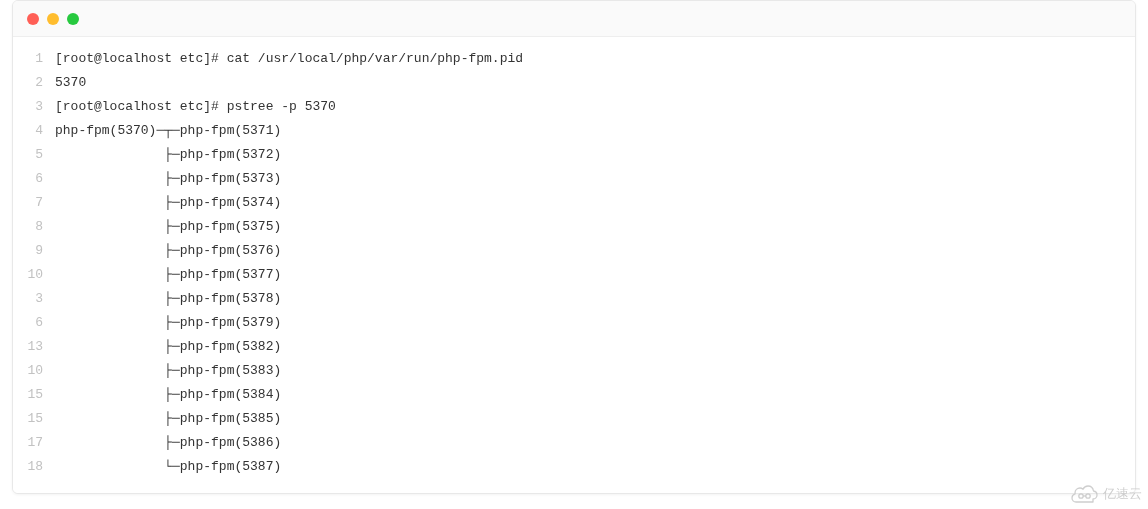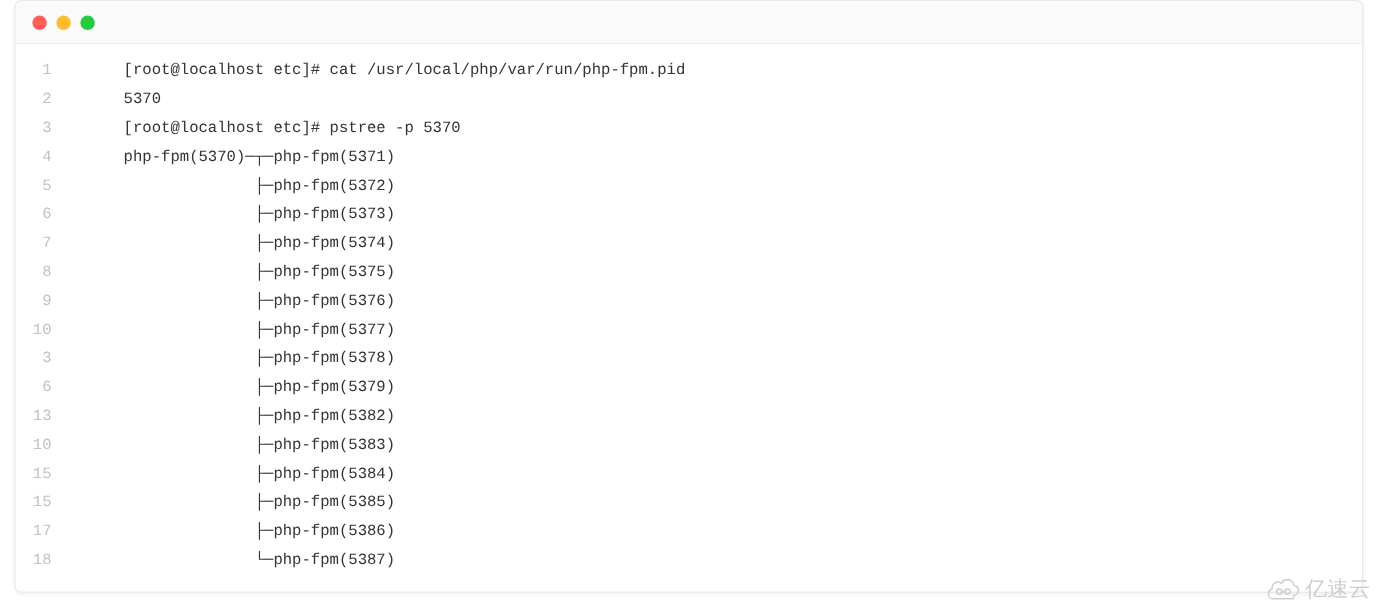--- a/index.html
+++ b/index.html
@@ -51,30 +51,30 @@
       padding-right: 12px;
       user-select: none;
       flex-shrink: 0;
     }
     .gutter div { height: 24px; }
     .code {
       color: #333;
       white-space: pre;
       flex: 1;
     }
-    .code div { height: 24px; margin-left: 48px; }
+    .code div { height: 24px; }
     .watermark {
       position: absolute;
       right: 6px;
       bottom: 6px;
       display: flex;
       align-items: center;
       gap: 4px;
       color: #c9c9c9;
-      font-size: 18px;
+      font-size: 13px;
       opacity: 0.9;
     }
     .watermark svg { display: block; }
   </style>
 </head>
 <body>
 
 <div class="terminal-window">
   <div class="titlebar">
     <div class="tl-dot dot-red"></div>

